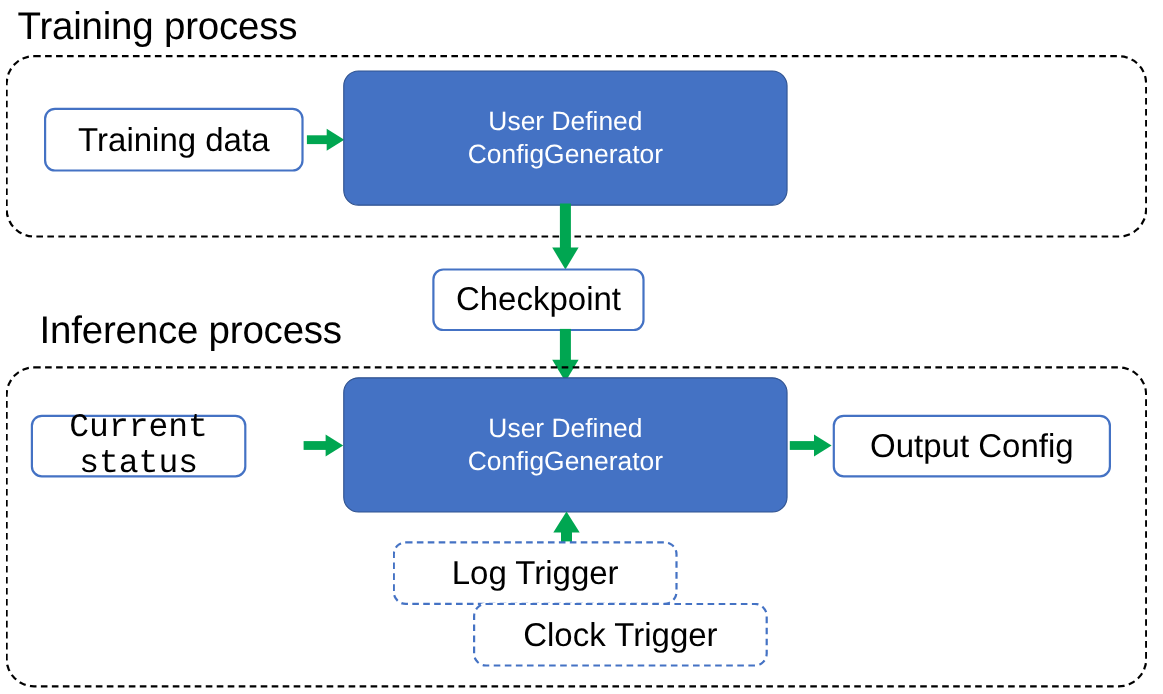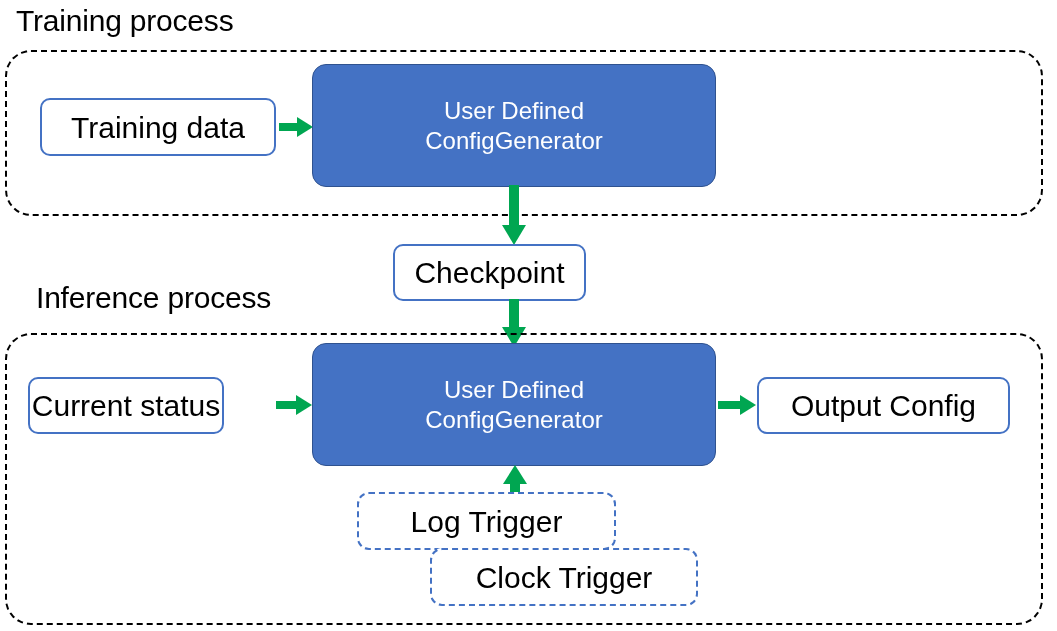--- a/index.html
+++ b/index.html
@@ -2,21 +2,21 @@
 <html><head>
 <meta charset="utf-8">
 <style>
   html,body{margin:0;padding:0;background:#ffffff;}
   body{font-family:"Liberation Sans","DejaVu Sans",sans-serif;}
   #stage{position:relative;width:1057px;height:631px;background:#fff;overflow:hidden;}
 
   .section-label{
     position:absolute;
     color:#000;
-    font-size:30px;
+    font-size:35px;
     line-height:1;
     white-space:nowrap;
     font-weight:400;
     letter-spacing:-0.2px;
   }
 
   .dashed-group{
     position:absolute;
     border:2.5px dashed #000;
     border-radius:26px;
@@ -105,21 +105,21 @@
         <rect x="10" y="0" width="10" height="32"></rect>
         <polygon points="3,28 27,28 15,48"></polygon>
       </g>
     </svg>
   </div>
 
   <div class="section-label" style="left:16px; top:283px;margin-left:20px;">Inference process</div>
 
   <div class="dashed-group" style="left:5px; top:333px; width:1038px; height:292px;"></div>
 
-  <div class="node node-plain" style="left:28px; top:377px; width:196px; height:57px;">Current status</div>
+  <div class="node node-plain" style="left:28px; top:377px; width:196px; height:57px;font-family:Liberation Mono, monospace;">Current status</div>
 
   <div class="arrow" style="left:276px; top:391px;">
     <svg width="38" height="28" viewBox="0 0 38 28">
       <g fill="#00A651">
         <rect x="0" y="10" width="22" height="8"></rect>
         <polygon points="20,4 36,14 20,24"></polygon>
       </g>
     </svg>
   </div>
 

